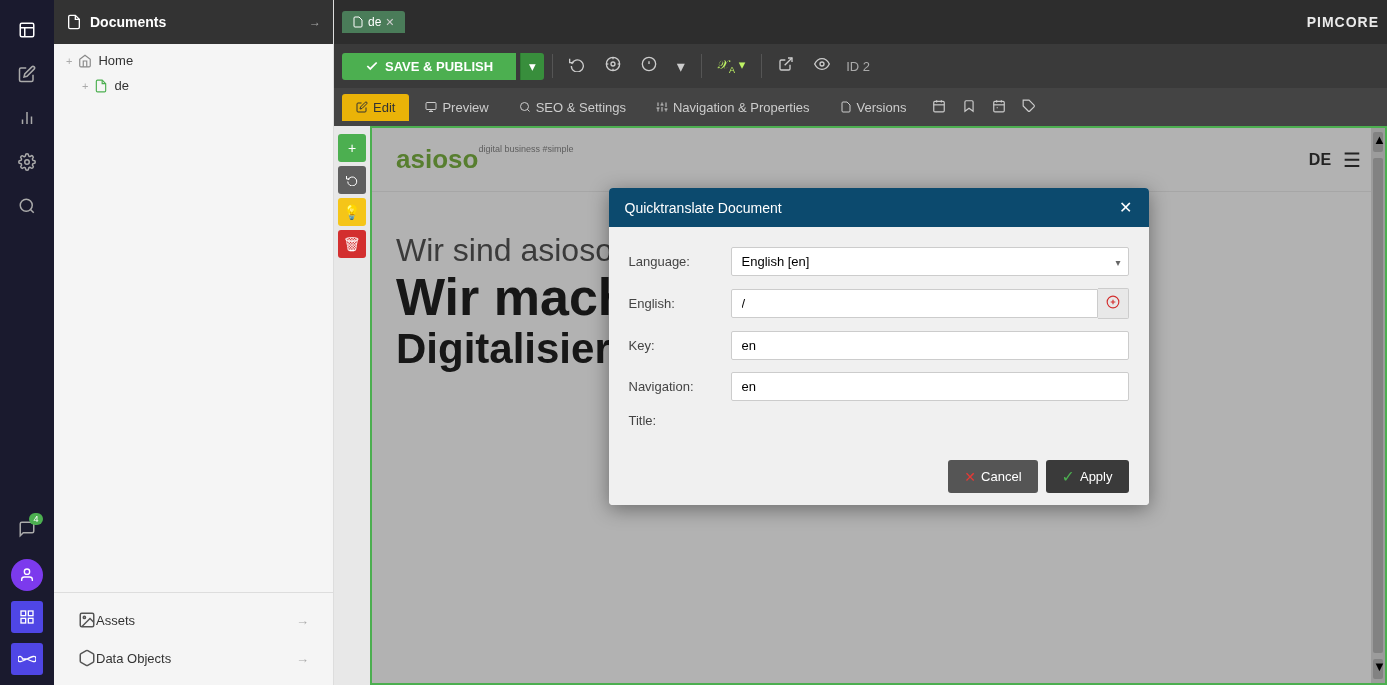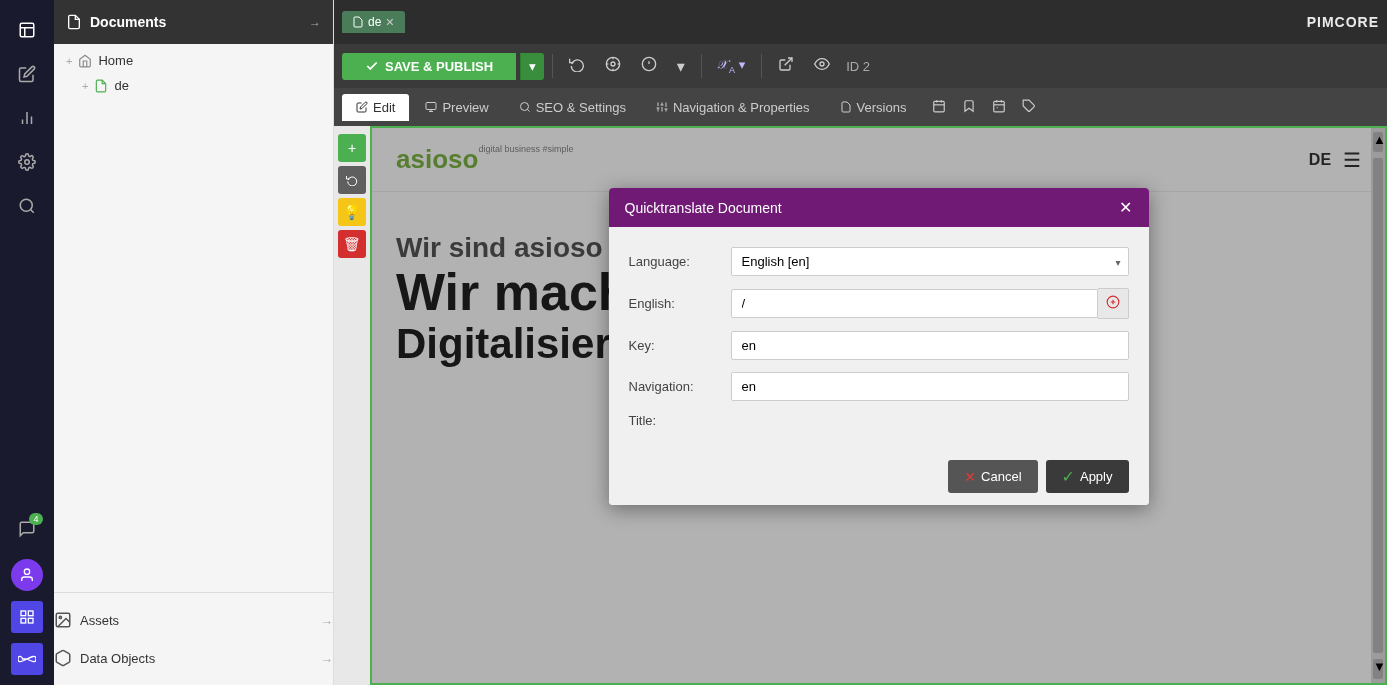--- a/index.html
+++ b/index.html
@@ -61,22 +61,22 @@
     .tree-item .tree-label { font-size: 13px; }
     .tree-item-child {
       padding-left: 28px;
     }
     .add-icon { color: #aaa; font-size: 11px; }
     .file-tree-bottom {
       border-top: 1px solid #ddd;
       padding: 8px 0;
     }
     .bottom-nav-item {
-      display: flex; align-items: center; padding: 10px 0;
-      cursor: pointer; gap: 8px; color: #333;
+      display: flex; align-items: center; padding: 10px 24px;
+      cursor: pointer; color: #333;
     }
     .bottom-nav-label { font-size: 13px; font-weight: 500; }
 
     
     .main-area {
       flex: 1;
       display: flex;
       flex-direction: column;
       height: 685px;
       overflow: hidden;
@@ -137,21 +137,21 @@
       align-items: center;
       padding: 0 8px;
       height: 38px;
       gap: 2px;
     }
     .edit-tab {
       display: flex; align-items: center; gap: 5px;
       padding: 6px 14px; cursor: pointer; color: #ccc;
       font-size: 13px; border-radius: 3px 3px 0 0;
     }
-    .edit-tab.active { background: #ffffff; color: #333; }
+    .edit-tab.active { background: #eab308; color: #333; }
 
     
     .content-area {
       flex: 1;
       position: relative;
       overflow: hidden;
       background: #e8e8e8;
     }
 
     
@@ -190,21 +190,21 @@
     .logo-area { display: flex; flex-direction: row; }
     .header-right { display: flex; align-items: center; gap: 12px; }
     .lang-btn { font-size: 16px; font-weight: bold; color: #333; }
     .menu-btn { font-size: 20px; color: #333; cursor: pointer; }
 
     
     .hero-section {
       padding: 40px 24px;
       background: white;
     }
-    .hero-small { font-size: 28px; color: #555; font-weight: 700; }
+    .hero-small { font-size: 32px; color: #555; font-weight: 400; }
     .hero-large { font-size: 52px; font-weight: 900; color: #222; line-height: 1.1; }
 
     
     .modal-overlay {
       position: absolute;
       top: 0; left: 0; right: 0; bottom: 0;
       background: rgba(0,0,0,0.3);
       display: flex;
       align-items: flex-start;
       justify-content: center;
@@ -212,21 +212,21 @@
       z-index: 100;
     }
     .modal {
       background: #f0f0f0;
       border-radius: 4px;
       width: 540px;
       box-shadow: 0 4px 20px rgba(0,0,0,0.4);
       overflow: hidden;
     }
     .modal-header {
-      background: #701a75;
+      background: #0c4a6e;
       color: white;
       padding: 10px 16px;
       display: flex; align-items: center; justify-content: space-between;
       font-size: 14px; font-weight: 500;
     }
     .modal-close {
       cursor: pointer; font-size: 16px; color: #aaa;
       background: none; border: none; color: white;
     }
     .modal-body {
@@ -457,21 +457,21 @@
     </button>
     <button class="toolbar-btn">
       <svg width="16" height="16" viewBox="0 0 24 24" fill="none" stroke="#ccc" stroke-width="2">
           <circle cx="12" cy="12" r="10"></circle>
           <line x1="12" y1="8" x2="12" y2="12"></line>
           <line x1="12" y1="16" x2="12.01" y2="16"></line>
         </svg>
     </button>
     <button class="toolbar-btn">▾</button>
     <div class="toolbar-separator"></div>
-    <button class="toolbar-btn" style="font-size:13px; color:#c4b5fd;">
+    <button class="toolbar-btn" style="font-size:13px; color:#bef264;">
       𝒳<sub style="font-size:9px">A</sub> ▾
     </button>
     <div class="toolbar-separator"></div>
     <button class="toolbar-btn">
       <svg width="16" height="16" viewBox="0 0 24 24" fill="none" stroke="#ccc" stroke-width="2">
           <path d="M18 13v6a2 2 0 0 1-2 2H5a2 2 0 0 1-2-2V8a2 2 0 0 1 2-2h6"></path>
           <polyline points="15 3 21 3 21 9"></polyline>
           <line x1="10" y1="14" x2="21" y2="3"></line>
         </svg>
     </button>

